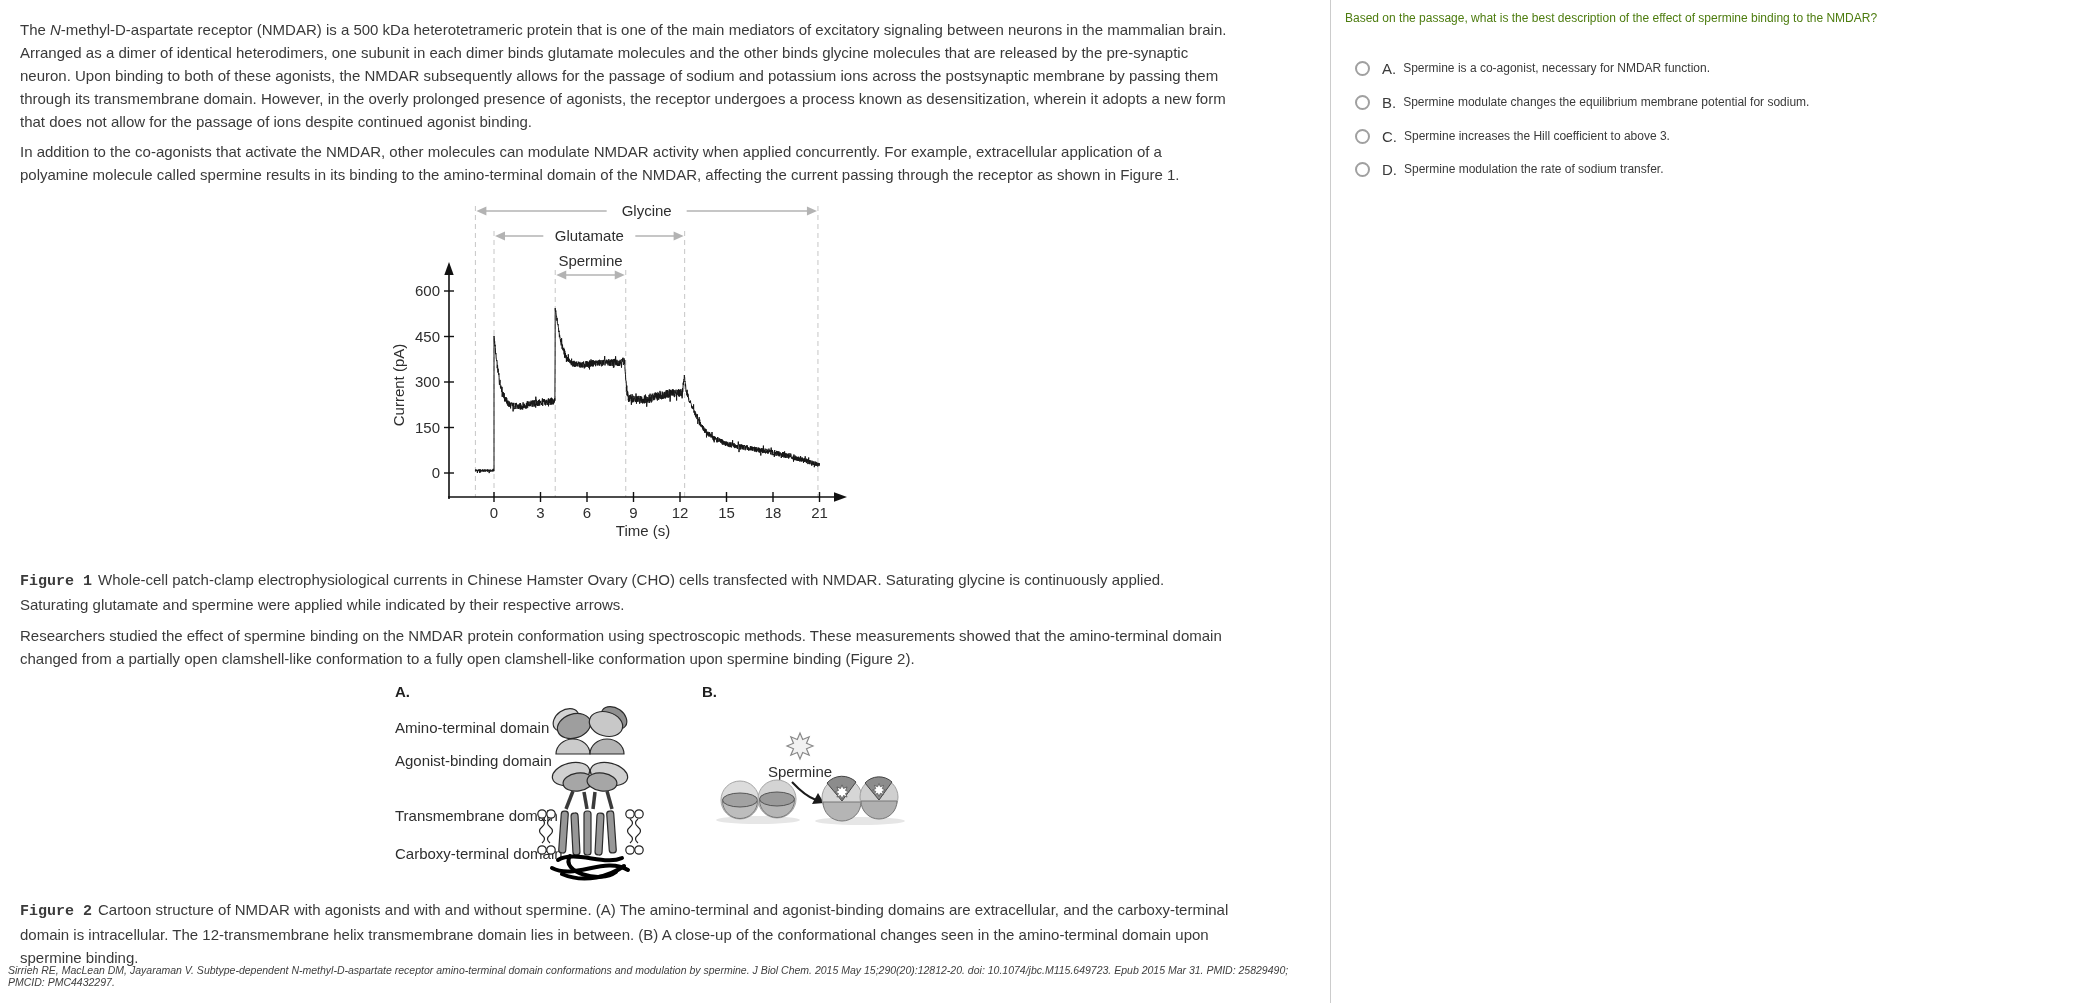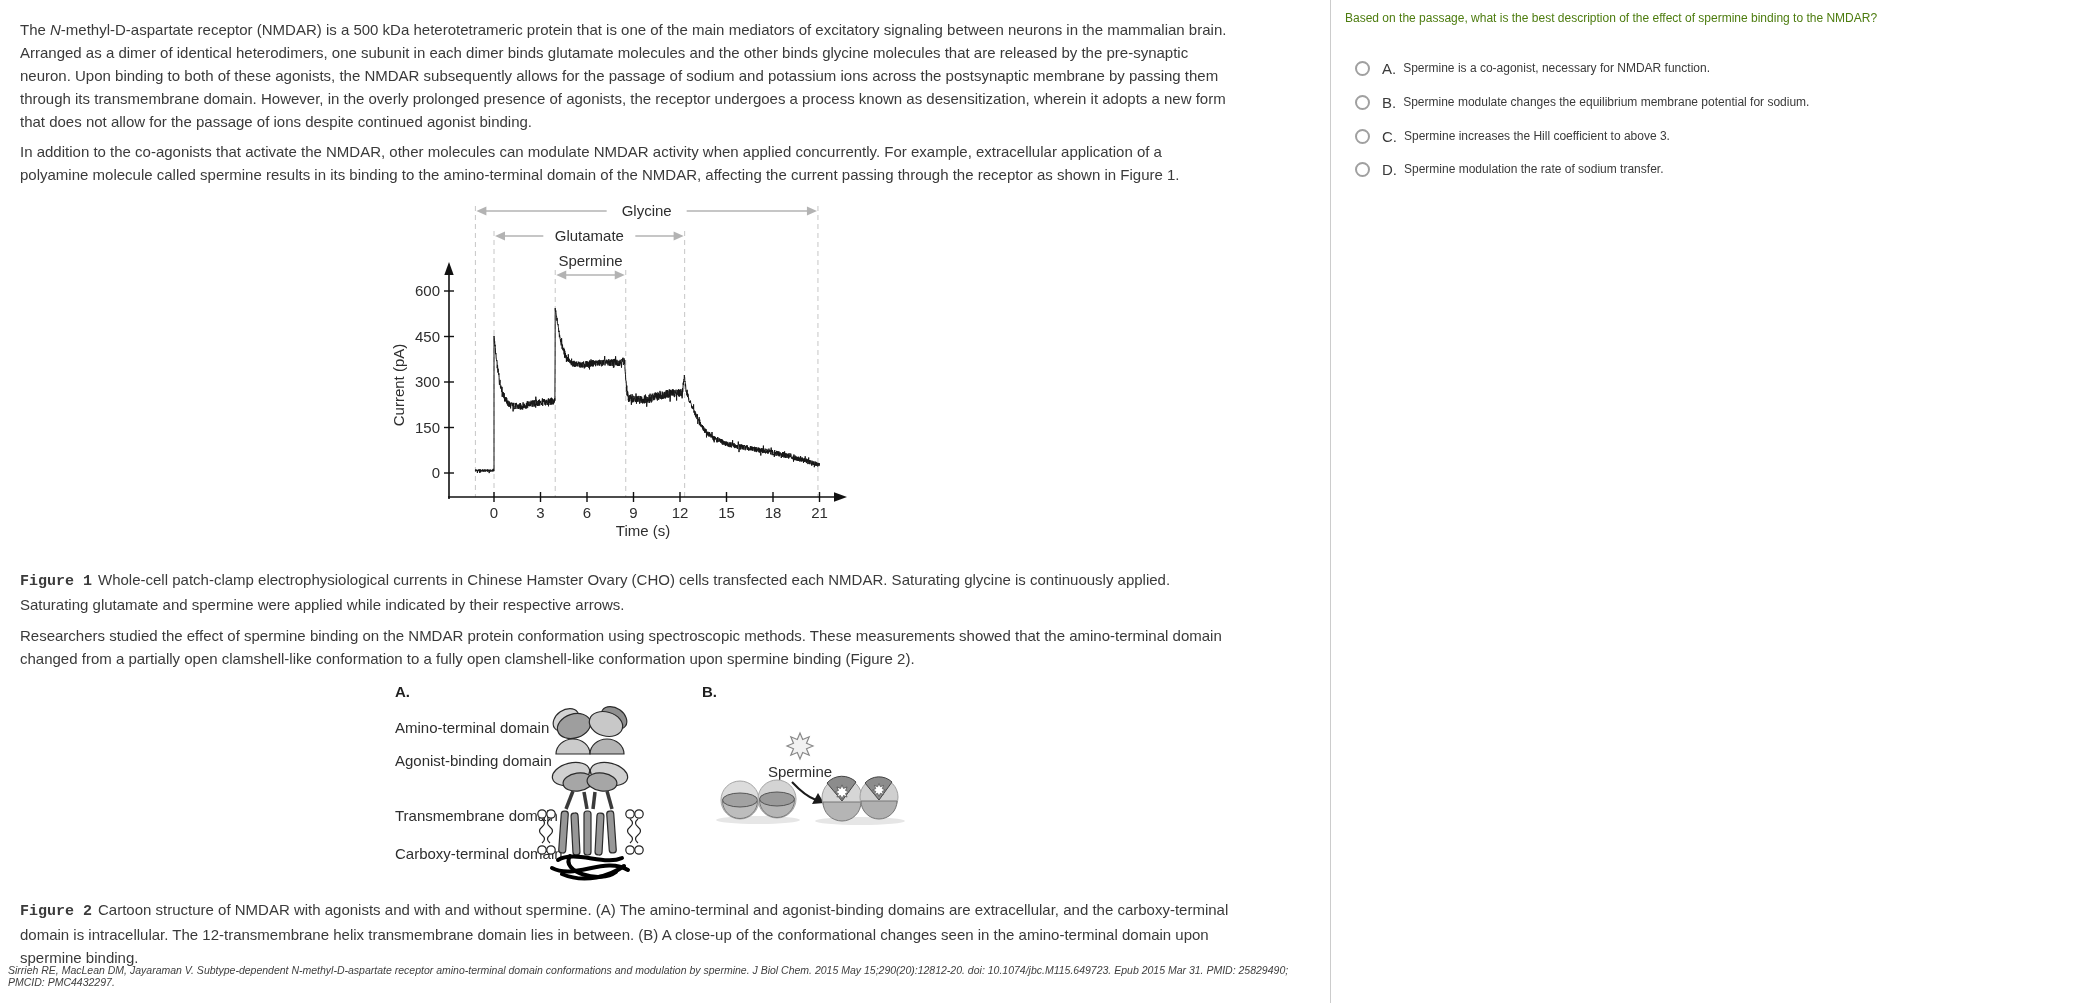--- a/index.html
+++ b/index.html
@@ -81,21 +81,21 @@
         <text x="396.5" y="368" text-anchor="middle" font-size="15" fill="#2e2e2e">15</text>
         <line x1="443" y1="342" x2="443" y2="352" stroke="#111111" stroke-width="1.4"></line>
         <text x="443" y="368" text-anchor="middle" font-size="15" fill="#2e2e2e">18</text>
         <line x1="489.5" y1="342" x2="489.5" y2="352" stroke="#111111" stroke-width="1.4"></line>
         <text x="489.5" y="368" text-anchor="middle" font-size="15" fill="#2e2e2e">21</text>
         <text x="313" y="386" text-anchor="middle" font-size="15" fill="#2e2e2e">Time (s)</text>
         <text x="0" y="0" text-anchor="middle" font-size="15" fill="#2e2e2e" transform="translate(74,235) rotate(-90)">Current (pA)</text>
         <path d="M145.4,320.6L145.6,321.3L145.8,319.3L146.0,320.4L146.1,320.7L146.3,321.1L146.5,319.8L146.7,320.0L146.9,320.6L147.1,320.5L147.3,320.5L147.4,323.0L147.6,320.3L147.8,320.3L148.0,320.8L148.2,319.7L148.4,321.0L148.6,320.8L148.7,321.2L148.9,319.4L149.1,320.1L149.3,319.7L149.5,319.7L149.7,322.9L149.9,320.3L150.1,319.5L150.2,321.2L150.4,319.9L150.6,322.3L150.8,319.6L151.0,321.4L151.2,321.0L151.4,320.4L151.5,320.9L151.7,320.8L151.9,320.4L152.1,321.5L152.3,320.2L152.5,319.5L152.7,321.2L152.8,321.2L153.0,319.9L153.2,319.7L153.4,319.9L153.6,321.6L153.8,320.6L154.0,319.8L154.1,320.0L154.3,321.6L154.5,320.7L154.7,319.4L154.9,319.6L155.1,320.6L155.3,320.9L155.4,320.6L155.6,321.6L155.8,319.6L156.0,321.1L156.2,321.0L156.4,320.3L156.6,320.3L156.7,320.5L156.9,321.1L157.1,319.5L157.3,319.5L157.5,321.4L157.7,320.1L157.9,321.6L158.0,319.4L158.2,320.5L158.4,320.8L158.6,320.1L158.8,320.7L159.0,320.7L159.2,323.1L159.3,320.0L159.5,321.0L159.7,321.2L159.9,319.8L160.1,319.4L160.3,321.1L160.5,321.6L160.7,320.5L160.8,320.9L161.0,320.1L161.2,319.9L161.4,320.3L161.6,320.3L161.8,321.5L162.0,320.8L162.1,320.4L162.3,321.4L162.5,321.1L162.7,319.5L162.9,320.3L163.1,320.2L163.3,318.8L163.4,321.3L163.6,319.8L163.8,320.7L164.0,321.1L164.0,185.9L164.2,187.4L164.4,191.3L164.5,192.5L164.7,191.5L164.9,196.2L165.1,194.8L165.3,197.8L165.4,199.0L165.6,204.2L165.8,203.0L166.0,203.4L166.1,207.0L166.3,209.0L166.5,209.8L166.7,211.1L166.9,210.4L167.1,211.9L167.2,218.2L167.4,214.9L167.6,215.6L167.8,220.3L168.0,222.6L168.1,218.7L168.3,222.4L168.5,222.8L168.7,224.8L168.9,223.3L169.1,227.4L169.2,230.5L169.4,234.8L169.6,233.9L169.8,232.6L170.0,229.9L170.2,233.8L170.3,235.3L170.5,237.8L170.7,238.5L170.9,235.6L171.1,236.5L171.3,238.2L171.5,239.0L171.6,241.5L171.8,242.1L172.0,236.9L172.2,246.8L172.4,243.2L172.6,241.8L172.7,242.8L172.9,244.4L173.1,246.8L173.3,245.5L173.5,242.3L173.7,245.7L173.8,247.6L174.0,248.2L174.2,243.2L174.4,247.8L174.6,251.4L174.7,247.3L174.9,250.6L175.1,248.0L175.3,250.2L175.5,251.1L175.7,247.2L175.8,251.5L176.0,249.5L176.2,247.4L176.4,247.5L176.6,253.2L176.7,248.0L176.9,249.8L177.1,254.2L177.3,254.3L177.5,253.0L177.6,250.7L177.8,255.7L178.0,251.1L178.2,250.8L178.4,255.3L178.5,254.6L178.7,256.6L178.9,256.2L179.1,256.5L179.3,251.5L179.5,253.8L179.6,256.6L179.8,253.1L180.0,255.0L180.2,254.2L180.4,253.6L180.6,258.4L180.7,253.3L180.9,254.4L181.1,252.3L181.3,253.0L181.5,253.3L181.7,253.8L181.8,253.3L182.0,254.9L182.2,256.2L182.4,254.6L182.6,255.5L182.8,252.8L182.9,254.1L183.1,261.4L183.3,257.2L183.5,253.0L183.7,254.8L183.9,252.9L184.0,258.9L184.2,258.5L184.4,259.0L184.6,259.1L184.8,257.8L185.0,255.8L185.1,255.8L185.3,256.7L185.5,256.8L185.7,253.1L185.9,259.0L186.1,254.0L186.2,254.4L186.4,252.9L186.6,254.4L186.8,254.0L187.0,255.9L187.2,257.3L187.3,256.5L187.5,256.7L187.7,254.9L187.9,258.7L188.1,256.0L188.3,257.5L188.4,258.9L188.6,254.6L188.8,256.6L189.0,254.9L189.2,258.6L189.4,258.4L189.5,256.1L189.7,253.3L189.9,253.6L190.1,254.8L190.3,259.6L190.5,253.0L190.7,255.9L190.8,258.7L191.0,254.7L191.2,258.3L191.4,258.5L191.6,257.9L191.8,259.3L191.9,256.0L192.1,258.1L192.3,256.3L192.5,256.6L192.7,259.5L192.9,256.8L193.1,252.3L193.2,255.3L193.4,257.9L193.6,256.1L193.8,254.3L194.0,256.3L194.2,258.1L194.4,253.8L194.5,254.7L194.7,257.0L194.9,255.2L195.1,256.7L195.3,255.7L195.5,257.8L195.6,258.3L195.8,256.7L196.0,258.5L196.2,255.2L196.4,252.9L196.6,257.4L196.8,258.3L196.9,254.4L197.1,253.9L197.3,251.2L197.5,255.1L197.7,257.7L197.9,254.1L198.1,252.3L198.2,251.6L198.4,253.9L198.6,256.0L198.8,255.8L199.0,253.3L199.2,251.6L199.3,253.6L199.5,256.2L199.7,256.1L199.9,254.4L200.1,253.6L200.3,255.8L200.5,252.4L200.6,256.1L200.8,253.5L201.0,250.7L201.2,252.3L201.4,253.6L201.6,254.3L201.8,251.3L201.9,252.5L202.1,256.7L202.3,250.4L202.5,250.6L202.7,252.7L202.9,256.4L203.1,255.9L203.2,256.4L203.4,252.1L203.6,250.6L203.8,250.4L204.0,254.7L204.2,251.4L204.4,250.3L204.5,256.3L204.7,253.4L204.9,253.9L205.1,256.3L205.3,254.6L205.5,254.2L205.7,257.6L205.8,246.7L206.0,251.3L206.2,249.8L206.4,255.0L206.6,251.9L206.8,253.5L207.0,255.6L207.2,250.9L207.3,252.2L207.5,256.0L207.7,255.8L207.9,253.4L208.1,256.0L208.3,251.6L208.5,250.7L208.6,254.4L208.8,250.0L209.0,254.4L209.2,255.4L209.4,249.5L209.6,255.3L209.8,255.5L209.9,251.4L210.1,252.2L210.3,251.5L210.5,252.9L210.7,251.0L210.9,250.8L211.1,253.6L211.2,253.8L211.4,254.9L211.6,253.1L211.8,254.0L212.0,254.3L212.2,251.2L212.4,248.4L212.5,252.2L212.7,255.9L212.9,253.3L213.1,249.0L213.3,251.9L213.5,251.3L213.7,250.0L213.8,249.6L214.0,251.5L214.2,252.2L214.4,249.6L214.6,249.0L214.8,254.6L215.0,250.4L215.2,250.7L215.3,250.6L215.5,255.3L215.7,251.3L215.9,253.3L216.1,253.2L216.3,250.2L216.4,251.1L216.6,252.8L216.8,249.8L217.0,254.8L217.2,255.0L217.4,252.7L217.5,254.0L217.7,254.5L217.9,250.9L218.1,251.9L218.3,248.7L218.5,256.3L218.7,248.5L218.8,251.0L219.0,249.1L219.2,252.3L219.4,250.4L219.6,252.7L219.8,250.3L219.9,253.3L220.1,254.9L220.3,249.6L220.5,248.5L220.7,251.3L220.9,254.3L221.0,249.8L221.2,252.7L221.4,247.7L221.6,254.5L221.8,249.0L222.0,253.3L222.2,254.1L222.3,248.5L222.5,249.2L222.7,249.0L222.9,251.8L223.1,254.5L223.3,252.5L223.4,250.4L223.6,253.8L223.8,250.5L224.0,249.8L224.2,249.1L224.4,252.5L224.5,249.2L224.7,248.3L224.9,250.7L225.1,207.1L225.2,158.1L225.4,160.4L225.6,161.8L225.8,160.5L226.0,162.9L226.1,164.4L226.3,164.5L226.5,165.6L226.7,167.9L226.9,170.7L227.0,167.9L227.2,169.0L227.4,173.6L227.6,173.5L227.8,174.7L228.0,175.1L228.1,174.3L228.3,176.8L228.5,177.7L228.7,181.0L228.9,182.1L229.1,180.8L229.2,182.6L229.4,187.2L229.6,184.8L229.8,186.4L230.0,187.0L230.1,188.7L230.3,189.0L230.5,191.7L230.7,189.3L230.9,193.4L231.1,194.4L231.2,195.4L231.4,192.7L231.6,188.2L231.8,192.5L232.0,196.8L232.1,198.8L232.3,196.1L232.5,194.6L232.7,198.0L232.9,199.9L233.0,198.4L233.2,200.7L233.4,200.6L233.6,198.9L233.8,197.8L233.9,200.2L234.1,204.4L234.3,199.2L234.5,199.8L234.6,207.7L234.8,200.8L235.0,205.6L235.2,206.8L235.4,207.2L235.5,203.2L235.7,207.3L235.9,206.0L236.1,208.3L236.3,205.3L236.4,211.8L236.6,208.0L236.8,209.9L237.0,208.2L237.2,207.1L237.4,211.1L237.6,209.9L237.7,207.0L237.9,211.2L238.1,210.6L238.3,204.3L238.5,211.8L238.7,209.2L238.9,210.1L239.1,210.9L239.2,208.7L239.4,209.2L239.6,211.4L239.8,210.4L240.0,213.1L240.2,210.8L240.4,213.0L240.5,210.6L240.7,213.4L240.9,211.5L241.1,211.7L241.3,215.2L241.5,210.5L241.6,208.7L241.8,212.8L242.0,214.1L242.2,214.1L242.4,211.3L242.6,213.6L242.7,216.4L242.9,215.6L243.1,215.0L243.3,212.6L243.5,216.2L243.7,211.2L243.8,214.3L244.0,210.8L244.2,214.3L244.4,216.9L244.6,216.1L244.8,211.6L244.9,213.0L245.1,215.6L245.3,215.6L245.5,216.6L245.7,212.2L245.9,213.9L246.0,214.2L246.2,216.2L246.4,211.6L246.6,214.1L246.8,213.7L247.0,213.0L247.1,216.1L247.3,216.2L247.5,213.3L247.7,215.0L247.9,216.3L248.1,215.8L248.2,211.6L248.4,212.9L248.6,212.4L248.8,214.1L249.0,213.4L249.2,213.2L249.3,216.7L249.5,212.8L249.7,216.9L249.9,211.9L250.1,217.7L250.3,217.0L250.4,213.9L250.6,213.3L250.8,212.9L251.0,214.9L251.2,213.4L251.4,213.7L251.5,217.3L251.7,214.3L251.9,212.5L252.1,213.7L252.3,214.8L252.5,214.8L252.7,217.5L252.8,212.2L253.0,213.2L253.2,212.7L253.4,214.3L253.6,211.5L253.8,212.8L253.9,216.8L254.1,215.5L254.3,218.4L254.5,214.2L254.7,214.6L254.9,213.7L255.1,216.3L255.2,217.4L255.4,215.6L255.6,216.3L255.8,211.2L256.0,211.8L256.2,213.1L256.4,212.0L256.5,215.7L256.7,211.1L256.9,216.9L257.1,211.3L257.3,216.8L257.5,216.1L257.6,212.5L257.8,215.0L258.0,214.7L258.2,211.9L258.4,215.7L258.6,213.7L258.8,217.8L258.9,217.0L259.1,213.6L259.3,211.5L259.5,219.4L259.7,210.5L259.9,215.1L260.1,213.6L260.2,215.8L260.4,211.1L260.6,216.6L260.8,212.6L261.0,209.4L261.2,213.6L261.3,215.7L261.5,211.1L261.7,216.1L261.9,214.3L262.1,210.2L262.3,216.3L262.5,215.0L262.6,215.3L262.8,210.5L263.0,216.4L263.2,210.1L263.4,216.2L263.6,215.4L263.8,212.7L263.9,213.3L264.1,210.9L264.3,213.4L264.5,214.4L264.7,211.2L264.9,212.4L265.1,214.3L265.2,210.9L265.4,213.5L265.6,216.2L265.8,211.5L266.0,210.5L266.2,211.6L266.3,212.5L266.5,212.9L266.7,211.3L266.9,211.8L267.1,215.3L267.3,210.8L267.5,213.0L267.6,214.2L267.8,215.4L268.0,211.4L268.2,210.8L268.4,214.5L268.6,212.6L268.8,213.5L268.9,210.0L269.1,211.1L269.3,215.5L269.5,209.8L269.7,215.4L269.9,212.2L270.0,211.0L270.2,212.5L270.4,214.1L270.6,211.8L270.8,210.1L271.0,210.8L271.2,211.8L271.3,215.9L271.5,216.3L271.7,215.5L271.9,210.6L272.1,210.0L272.3,210.8L272.5,210.8L272.6,215.7L272.8,214.4L273.0,214.0L273.2,212.6L273.4,209.9L273.6,214.6L273.7,210.9L273.9,211.1L274.1,210.2L274.3,210.5L274.5,209.6L274.7,206.1L274.9,212.8L275.0,215.4L275.2,211.5L275.4,213.2L275.6,213.3L275.8,211.8L276.0,211.9L276.2,209.8L276.3,212.8L276.5,210.0L276.7,211.9L276.9,209.8L277.1,214.0L277.3,211.0L277.5,212.0L277.6,212.9L277.8,210.5L278.0,215.3L278.2,214.0L278.4,213.0L278.6,210.7L278.7,209.2L278.9,212.3L279.1,213.3L279.3,215.6L279.5,211.0L279.7,215.5L279.9,212.6L280.0,209.7L280.2,214.8L280.4,212.2L280.6,215.7L280.8,210.1L281.0,215.6L281.2,210.4L281.3,211.6L281.5,209.5L281.7,211.7L281.9,211.6L282.1,209.7L282.3,215.8L282.4,214.4L282.6,209.8L282.8,214.0L283.0,213.6L283.2,212.6L283.4,217.6L283.6,214.9L283.7,209.1L283.9,217.4L284.1,211.5L284.3,212.3L284.5,209.3L284.7,210.9L284.9,211.0L285.0,208.8L285.2,214.5L285.4,212.8L285.6,206.3L285.8,210.8L286.0,215.3L286.1,211.5L286.3,210.6L286.5,215.0L286.7,212.8L286.9,209.8L287.1,210.6L287.3,214.2L287.4,215.9L287.6,213.4L287.8,213.8L288.0,210.8L288.2,211.1L288.4,216.0L288.6,215.5L288.7,213.6L288.9,213.5L289.1,215.9L289.3,210.8L289.5,215.6L289.7,214.9L289.9,212.2L290.0,213.6L290.2,209.8L290.4,213.0L290.6,212.0L290.8,213.5L291.0,211.8L291.2,215.4L291.3,214.2L291.5,217.6L291.7,212.9L291.9,209.0L292.1,209.9L292.3,210.8L292.5,208.5L292.6,211.6L292.8,210.6L293.0,207.7L293.2,210.3L293.4,215.0L293.6,214.6L293.8,213.5L294.0,211.6L294.1,208.4L294.3,209.7L294.5,214.0L294.7,210.0L294.9,216.5L295.0,219.8L295.2,221.6L295.4,224.2L295.5,224.2L295.7,229.9L295.9,230.6L296.1,231.3L296.2,231.3L296.4,236.9L296.6,240.8L296.8,235.6L297.0,245.4L297.2,241.2L297.3,240.9L297.5,246.2L297.7,241.6L297.9,244.1L298.1,244.1L298.3,250.3L298.4,249.2L298.6,251.8L298.8,245.7L299.0,247.3L299.2,251.5L299.4,248.0L299.5,249.1L299.7,251.1L299.9,245.0L300.1,248.9L300.3,245.8L300.5,245.7L300.6,244.7L300.8,246.7L301.0,250.6L301.2,251.6L301.4,254.8L301.6,246.6L301.7,253.1L301.9,249.7L302.1,244.2L302.3,251.1L302.5,250.7L302.7,252.2L302.8,251.3L303.0,247.9L303.2,245.8L303.4,247.6L303.6,251.3L303.8,252.1L303.9,249.2L304.1,250.6L304.3,249.5L304.5,247.8L304.7,247.2L304.9,246.3L305.0,248.9L305.2,249.1L305.4,249.1L305.6,251.9L305.8,249.5L306.0,243.5L306.2,247.9L306.4,253.3L306.5,253.7L306.7,246.4L306.9,250.6L307.1,249.2L307.3,246.4L307.5,246.5L307.7,251.7L307.8,248.2L308.0,251.7L308.2,250.9L308.4,249.0L308.6,247.2L308.8,245.9L309.0,248.9L309.1,248.8L309.3,248.5L309.5,253.4L309.7,253.8L309.9,252.2L310.1,246.2L310.3,250.7L310.4,249.2L310.6,247.7L310.8,246.0L311.0,252.8L311.2,250.4L311.4,248.3L311.6,250.8L311.7,246.8L311.9,252.4L312.1,248.9L312.3,250.7L312.5,253.4L312.7,250.4L312.9,249.2L313.0,252.8L313.2,248.8L313.4,251.8L313.6,249.2L313.8,250.6L314.0,253.3L314.2,248.0L314.4,245.5L314.5,246.1L314.7,253.2L314.9,251.9L315.1,248.7L315.3,249.7L315.5,244.6L315.6,246.0L315.8,252.9L316.0,249.1L316.2,246.6L316.4,248.6L316.6,250.1L316.7,256.7L316.9,252.8L317.1,248.8L317.3,251.8L317.5,249.5L317.7,248.7L317.8,247.0L318.0,252.6L318.2,248.8L318.4,250.6L318.6,250.6L318.8,248.6L318.9,250.5L319.1,244.9L319.3,252.9L319.5,251.8L319.7,247.2L319.9,247.0L320.1,243.7L320.2,249.9L320.4,251.1L320.6,250.7L320.8,247.1L321.0,250.4L321.2,252.5L321.3,245.0L321.5,244.8L321.7,245.4L321.9,251.5L322.1,250.5L322.3,243.7L322.4,244.4L322.6,244.8L322.8,245.5L323.0,246.8L323.2,248.5L323.4,245.8L323.5,245.4L323.7,250.2L323.9,245.7L324.1,243.4L324.3,243.5L324.5,245.5L324.6,249.7L324.8,249.5L325.0,247.2L325.2,242.6L325.4,247.4L325.6,246.3L325.8,242.9L325.9,242.7L326.1,243.2L326.3,244.7L326.5,243.1L326.7,247.9L326.9,244.2L327.0,249.3L327.2,244.3L327.4,250.5L327.6,245.8L327.8,242.3L328.0,242.4L328.1,242.8L328.3,244.5L328.5,243.3L328.7,249.8L328.9,244.1L329.1,244.4L329.2,247.9L329.4,246.9L329.6,244.8L329.8,247.5L330.0,240.9L330.2,248.9L330.3,245.8L330.5,242.5L330.7,246.0L330.9,246.8L331.1,248.3L331.3,247.4L331.5,245.4L331.6,249.3L331.8,247.6L332.0,243.9L332.2,241.6L332.4,242.4L332.6,249.0L332.7,248.4L332.9,242.3L333.1,244.8L333.3,247.0L333.5,248.2L333.7,248.4L333.8,248.8L334.0,243.6L334.2,247.5L334.4,241.9L334.6,242.4L334.8,246.2L334.9,248.0L335.1,242.3L335.3,244.5L335.5,248.4L335.7,247.1L335.9,245.0L336.0,240.6L336.2,245.0L336.4,246.1L336.6,247.3L336.8,240.0L337.0,244.2L337.2,242.1L337.4,240.2L337.5,246.8L337.7,247.5L337.9,240.9L338.1,241.5L338.3,246.3L338.5,244.6L338.7,246.0L338.8,247.7L339.0,243.2L339.2,239.5L339.4,246.9L339.6,243.7L339.8,239.6L340.0,244.4L340.1,251.6L340.3,247.0L340.5,240.0L340.7,242.1L340.9,243.8L341.1,245.2L341.3,242.8L341.4,243.3L341.6,240.4L341.8,240.4L342.0,245.5L342.2,242.6L342.4,239.3L342.6,244.6L342.7,244.8L342.9,239.9L343.1,245.7L343.3,245.2L343.5,239.6L343.7,243.5L343.9,241.7L344.0,240.1L344.2,246.4L344.4,247.1L344.6,244.0L344.8,246.3L345.0,240.5L345.2,243.1L345.4,242.7L345.5,242.6L345.7,243.5L345.9,241.2L346.1,239.7L346.3,243.9L346.5,247.3L346.6,250.5L346.8,242.7L347.0,243.1L347.2,245.1L347.4,244.5L347.6,243.1L347.7,240.1L347.9,241.1L348.1,243.2L348.3,239.6L348.5,246.1L348.7,239.2L348.8,244.4L349.0,246.4L349.2,241.1L349.4,240.0L349.6,246.5L349.8,242.3L349.9,239.8L350.1,242.1L350.3,245.7L350.5,243.5L350.7,242.5L350.9,239.1L351.0,241.1L351.2,242.4L351.4,244.1L351.6,246.2L351.8,246.1L352.0,240.7L352.1,248.3L352.3,245.7L352.5,238.2L352.7,242.2L352.9,240.3L353.1,235.1L353.2,232.7L353.4,235.1L353.6,230.4L353.8,229.0L354.0,228.7L354.2,228.4L354.3,225.1L354.5,226.4L354.7,228.1L354.8,231.7L355.0,231.0L355.2,232.5L355.4,236.3L355.5,233.9L355.7,236.1L355.9,239.9L356.0,241.5L356.2,240.7L356.4,241.5L356.6,243.7L356.7,243.8L356.9,245.4L357.1,239.8L357.3,242.3L357.5,242.8L357.6,247.1L357.8,244.4L358.0,243.8L358.2,245.0L358.4,246.2L358.6,249.4L358.7,248.4L358.9,251.0L359.1,251.9L359.3,251.9L359.5,251.3L359.6,252.5L359.8,251.6L360.0,252.7L360.2,251.5L360.4,252.5L360.5,250.6L360.7,252.8L360.9,253.2L361.1,253.5L361.3,253.9L361.4,254.6L361.6,257.7L361.8,258.2L362.0,257.9L362.2,256.2L362.3,256.3L362.5,256.8L362.7,258.7L362.9,258.9L363.1,257.1L363.3,259.2L363.4,257.7L363.6,254.4L363.8,260.7L364.0,262.7L364.2,260.6L364.3,260.6L364.5,262.4L364.7,263.7L364.9,265.2L365.1,261.3L365.2,263.9L365.4,263.2L365.6,262.8L365.8,267.3L366.0,263.8L366.1,265.2L366.3,265.6L366.5,265.0L366.7,266.3L366.9,268.0L367.0,269.1L367.2,264.1L367.4,264.3L367.6,268.9L367.8,273.9L368.0,271.9L368.1,271.7L368.3,270.3L368.5,269.6L368.7,269.0L368.9,270.5L369.0,268.9L369.2,267.2L369.4,275.2L369.6,271.0L369.8,269.7L369.9,273.9L370.1,272.7L370.3,273.1L370.5,272.2L370.7,276.3L370.8,274.6L371.0,276.2L371.2,274.6L371.4,275.4L371.6,275.5L371.8,276.8L371.9,275.8L372.1,277.1L372.3,277.8L372.5,275.0L372.7,279.4L372.8,279.0L373.0,278.7L373.2,276.0L373.4,280.7L373.6,279.9L373.8,278.7L373.9,277.6L374.1,277.6L374.3,281.3L374.5,281.6L374.7,280.3L374.8,282.7L375.0,278.7L375.2,282.8L375.4,278.9L375.6,279.6L375.8,279.1L375.9,281.1L376.1,279.4L376.3,280.2L376.5,287.4L376.7,281.7L376.9,282.8L377.0,285.1L377.2,284.5L377.4,284.4L377.6,281.9L377.8,284.8L377.9,285.5L378.1,281.8L378.3,282.6L378.5,285.8L378.7,286.4L378.9,286.1L379.0,286.0L379.2,282.4L379.4,286.0L379.6,282.2L379.8,284.2L380.0,286.8L380.2,284.0L380.3,285.8L380.5,285.2L380.7,285.5L380.9,283.7L381.1,287.6L381.3,285.5L381.4,286.1L381.6,286.8L381.8,283.8L382.0,282.0L382.2,284.1L382.4,288.3L382.5,287.1L382.7,285.8L382.9,287.8L383.1,289.8L383.3,288.2L383.5,290.5L383.7,286.2L383.8,290.1L384.0,287.1L384.2,292.3L384.4,286.4L384.6,287.4L384.8,289.4L384.9,288.1L385.1,286.9L385.3,287.0L385.5,287.0L385.7,289.3L385.9,289.4L386.1,288.1L386.2,289.6L386.4,290.2L386.6,289.9L386.8,292.3L387.0,288.2L387.2,289.4L387.3,291.9L387.5,292.2L387.7,287.0L387.9,288.3L388.1,287.9L388.3,290.9L388.4,290.9L388.6,291.2L388.8,291.9L389.0,289.7L389.2,288.7L389.4,291.4L389.5,289.7L389.7,288.5L389.9,289.5L390.1,290.3L390.3,289.0L390.5,292.2L390.6,292.6L390.8,289.7L391.0,290.6L391.2,289.4L391.4,292.5L391.6,289.1L391.7,292.3L391.9,291.4L392.1,294.2L392.3,289.6L392.5,291.6L392.7,292.0L392.8,290.5L393.0,295.0L393.2,290.8L393.4,293.5L393.6,293.8L393.8,292.7L393.9,291.7L394.1,292.0L394.3,293.5L394.5,293.3L394.7,294.7L394.9,291.0L395.0,294.1L395.2,293.3L395.4,296.0L395.6,292.0L395.8,293.3L396.0,292.8L396.1,294.5L396.3,291.5L396.5,295.2L396.7,292.9L396.9,295.1L397.1,295.4L397.2,293.2L397.4,293.6L397.6,295.4L397.8,291.9L398.0,296.2L398.2,293.7L398.3,296.5L398.5,294.8L398.7,295.1L398.9,293.7L399.1,296.8L399.3,293.6L399.5,293.0L399.6,292.5L399.8,293.9L400.0,297.2L400.2,292.5L400.4,292.8L400.6,297.0L400.7,293.4L400.9,293.2L401.1,292.4L401.3,296.7L401.5,297.4L401.7,296.1L401.9,293.8L402.0,293.4L402.2,293.3L402.4,294.6L402.6,290.2L402.8,294.7L403.0,296.1L403.1,295.3L403.3,293.6L403.5,295.2L403.7,295.8L403.9,297.2L404.1,293.2L404.3,294.0L404.4,296.4L404.6,295.4L404.8,298.1L405.0,295.2L405.2,297.6L405.4,294.5L405.5,295.8L405.7,297.3L405.9,296.8L406.1,295.3L406.3,295.5L406.5,295.1L406.6,297.4L406.8,295.4L407.0,298.3L407.2,295.2L407.4,295.1L407.6,298.8L407.8,295.3L407.9,295.1L408.1,294.6L408.3,291.6L408.5,294.1L408.7,295.0L408.9,296.0L409.0,302.1L409.2,299.1L409.4,297.4L409.6,294.7L409.8,296.7L410.0,294.3L410.2,299.5L410.3,296.8L410.5,297.4L410.7,294.9L410.9,299.2L411.1,299.2L411.3,294.6L411.4,296.8L411.6,296.9L411.8,294.5L412.0,296.8L412.2,297.6L412.4,295.0L412.6,299.3L412.7,296.9L412.9,296.4L413.1,298.3L413.3,295.5L413.5,297.3L413.7,296.9L413.8,299.7L414.0,295.2L414.2,296.1L414.4,295.0L414.6,296.1L414.8,296.3L415.0,299.3L415.1,300.2L415.3,300.2L415.5,296.4L415.7,298.6L415.9,298.2L416.1,296.7L416.2,295.6L416.4,297.3L416.6,295.8L416.8,296.9L417.0,295.4L417.2,299.7L417.4,295.7L417.5,297.5L417.7,299.6L417.9,298.4L418.1,299.6L418.3,299.0L418.5,300.5L418.6,297.3L418.8,299.6L419.0,297.8L419.2,300.3L419.4,299.6L419.6,299.8L419.8,299.8L419.9,298.9L420.1,300.2L420.3,296.5L420.5,296.1L420.7,299.8L420.9,298.4L421.0,296.6L421.2,300.4L421.4,296.7L421.6,299.8L421.8,299.9L422.0,297.6L422.1,296.6L422.3,296.9L422.5,300.7L422.7,297.5L422.9,298.3L423.1,297.0L423.3,298.2L423.4,297.5L423.6,298.4L423.8,299.4L424.0,300.6L424.2,298.6L424.4,301.3L424.5,296.8L424.7,298.4L424.9,300.0L425.1,301.7L425.3,297.1L425.5,300.6L425.7,298.3L425.8,298.8L426.0,299.3L426.2,299.5L426.4,302.1L426.6,298.4L426.8,297.1L426.9,300.7L427.1,300.1L427.3,298.8L427.5,300.4L427.7,300.5L427.9,298.4L428.1,300.7L428.2,301.8L428.4,300.7L428.6,297.6L428.8,298.7L429.0,297.9L429.2,302.5L429.3,298.3L429.5,301.7L429.7,302.3L429.9,301.4L430.1,299.2L430.3,301.0L430.5,299.3L430.6,302.2L430.8,305.5L431.0,299.5L431.2,298.0L431.4,301.3L431.6,301.7L431.7,299.5L431.9,299.6L432.1,301.4L432.3,298.3L432.5,299.3L432.7,303.1L432.9,301.5L433.0,302.7L433.2,301.9L433.4,295.6L433.6,301.8L433.8,302.4L434.0,301.4L434.1,302.1L434.3,302.6L434.5,300.2L434.7,300.1L434.9,302.5L435.1,298.6L435.3,300.4L435.4,301.5L435.6,303.4L435.8,302.3L436.0,301.9L436.2,302.7L436.4,301.7L436.5,301.0L436.7,302.4L436.9,298.9L437.1,301.9L437.3,301.7L437.5,302.1L437.6,300.1L437.8,303.6L438.0,300.9L438.2,303.4L438.4,302.2L438.6,301.2L438.8,302.4L438.9,298.6L439.1,302.0L439.3,300.7L439.5,299.9L439.7,301.9L439.9,300.0L440.0,301.1L440.2,300.1L440.4,302.3L440.6,304.3L440.8,303.9L441.0,300.3L441.2,297.6L441.3,301.9L441.5,299.7L441.7,300.9L441.9,302.2L442.1,305.1L442.3,300.0L442.4,300.0L442.6,303.3L442.8,301.5L443.0,302.0L443.2,305.2L443.4,304.5L443.6,305.0L443.7,304.2L443.9,304.7L444.1,304.1L444.3,306.9L444.5,304.9L444.7,300.0L444.8,304.1L445.0,304.8L445.2,304.7L445.4,302.1L445.6,304.0L445.8,302.2L446.0,304.3L446.1,306.0L446.3,303.2L446.5,300.9L446.7,301.5L446.9,302.1L447.1,304.7L447.2,303.5L447.4,304.2L447.6,301.7L447.8,301.0L448.0,305.7L448.2,303.5L448.4,301.9L448.5,303.3L448.7,305.5L448.9,301.3L449.1,306.4L449.3,304.1L449.5,302.8L449.6,302.6L449.8,306.1L450.0,305.3L450.2,302.4L450.4,304.3L450.6,303.8L450.8,304.0L450.9,304.2L451.1,303.6L451.3,308.0L451.5,303.6L451.7,303.6L451.9,304.7L452.0,304.8L452.2,304.4L452.4,307.0L452.6,302.1L452.8,303.7L453.0,303.5L453.1,304.1L453.3,302.0L453.5,306.4L453.7,306.9L453.9,307.5L454.1,302.7L454.3,306.1L454.4,307.1L454.6,301.4L454.8,304.7L455.0,307.0L455.2,307.6L455.4,304.8L455.5,303.4L455.7,307.9L455.9,306.2L456.1,306.8L456.3,303.7L456.5,304.2L456.7,303.6L456.8,304.9L457.0,308.0L457.2,303.9L457.4,306.0L457.6,305.1L457.8,305.6L457.9,305.3L458.1,307.3L458.3,303.8L458.5,308.4L458.7,306.6L458.9,308.2L459.1,303.2L459.2,306.3L459.4,305.8L459.6,305.8L459.8,307.1L460.0,305.2L460.2,305.1L460.4,307.1L460.5,305.5L460.7,303.5L460.9,304.1L461.1,304.7L461.3,306.9L461.5,308.3L461.7,307.9L461.8,307.3L462.0,307.8L462.2,309.0L462.4,307.4L462.6,307.5L462.8,309.2L463.0,308.4L463.2,306.1L463.3,305.8L463.5,311.6L463.7,307.7L463.9,304.5L464.1,307.6L464.3,309.7L464.5,307.4L464.6,307.6L464.8,310.1L465.0,305.5L465.2,310.2L465.4,309.6L465.6,306.6L465.8,306.3L465.9,307.7L466.1,310.1L466.3,307.7L466.5,310.3L466.7,306.7L466.9,306.6L467.1,310.5L467.2,308.8L467.4,307.2L467.6,310.6L467.8,307.1L468.0,309.4L468.2,310.4L468.4,308.7L468.5,310.8L468.7,306.7L468.9,310.3L469.1,309.4L469.3,310.4L469.5,308.1L469.7,307.6L469.8,311.5L470.0,309.0L470.2,309.8L470.4,308.8L470.6,306.1L470.8,311.1L471.0,309.2L471.1,308.7L471.3,311.6L471.5,308.3L471.7,307.8L471.9,309.6L472.1,307.4L472.3,309.2L472.4,311.1L472.6,308.3L472.8,310.7L473.0,309.2L473.2,311.5L473.4,310.3L473.5,313.0L473.7,308.5L473.9,309.8L474.1,309.1L474.3,311.9L474.5,308.4L474.6,311.5L474.8,311.6L475.0,309.2L475.2,306.3L475.4,308.8L475.5,311.5L475.7,310.7L475.9,311.5L476.1,311.6L476.3,312.9L476.5,313.0L476.6,308.7L476.8,308.8L477.0,311.0L477.2,310.6L477.4,309.6L477.6,311.6L477.7,309.9L477.9,314.1L478.1,309.5L478.3,309.3L478.5,310.0L478.7,307.5L478.8,312.5L479.0,313.8L479.2,310.0L479.4,311.3L479.6,310.2L479.7,314.2L479.9,310.8L480.1,310.4L480.3,311.7L480.5,310.7L480.7,311.6L480.8,313.4L481.0,312.7L481.2,314.1L481.4,314.6L481.6,313.7L481.8,315.7L481.9,310.6L482.1,314.1L482.3,312.4L482.5,313.8L482.7,314.0L482.9,311.3L483.0,315.0L483.2,313.4L483.4,311.8L483.6,312.0L483.8,315.0L484.0,311.5L484.1,312.2L484.3,317.2L484.5,315.7L484.7,313.9L484.9,315.7L485.1,314.3L485.3,311.6L485.4,313.1L485.6,315.4L485.8,313.9L486.0,312.4L486.2,315.7L486.4,315.2L486.5,315.7L486.7,312.2L486.9,312.3L487.1,313.6L487.3,313.0L487.5,313.5L487.7,316.5L487.8,315.3L488.0,313.1L488.2,313.2L488.4,313.1L488.6,314.4L488.8,313.6L488.9,316.1L489.1,314.6L489.3,315.2L489.5,313.1" stroke="#161616" stroke-width="1" fill="none" stroke-linejoin="round"></path>
       </svg>
 
-    <p class="para caption" style="top:556px"><b>Figure 1</b><span>Whole-cell patch-clamp electrophysiological currents in Chinese Hamster Ovary (CHO) cells transfected each NMDAR.  Saturating glycine is continuously applied. Saturating glutamate and spermine were applied while indicated by their respective arrows.</span></p>
+    <p class="para caption" style="top:556px"><b>Figure 1</b><span>Whole-cell patch-clamp electrophysiological currents in Chinese Hamster Ovary (CHO) cells transfected with NMDAR.  Saturating glycine is continuously applied. Saturating glutamate and spermine were applied while indicated by their respective arrows.</span></p>
 
     <p class="para" style="top:612px">Researchers studied the effect of spermine binding on the NMDAR protein conformation using spectroscopic methods.  These measurements showed that the amino-terminal domain changed from a partially open clamshell-like conformation to a fully open clamshell-like conformation upon spermine binding (Figure 2).</p>
 
     <svg class="fig2" width="525" height="202" viewBox="0 0 525 202" style="left:382px;top:680px">
 
       <text x="5" y="17" class="f2b">A.</text>
       <text x="312" y="17" class="f2b">B.</text>
 
       <text x="5" y="53" class="f2">Amino-terminal domain</text>
       <text x="5" y="86" class="f2">Agonist-binding domain</text>

